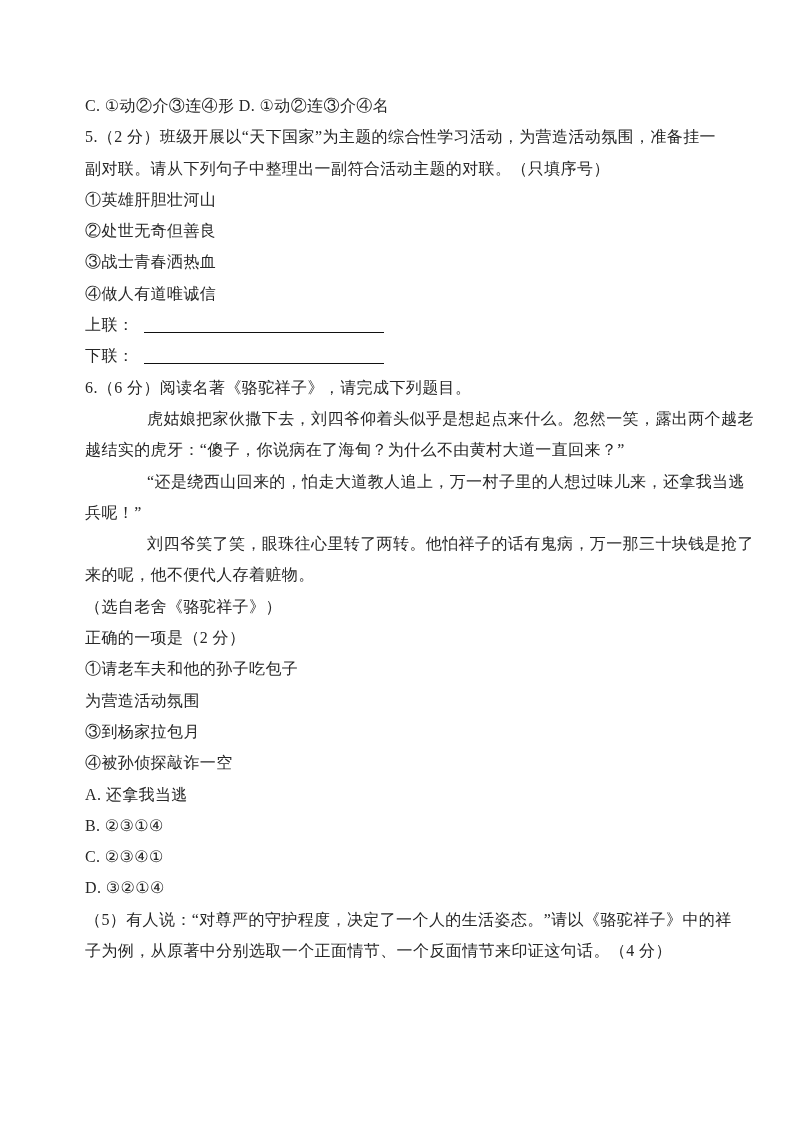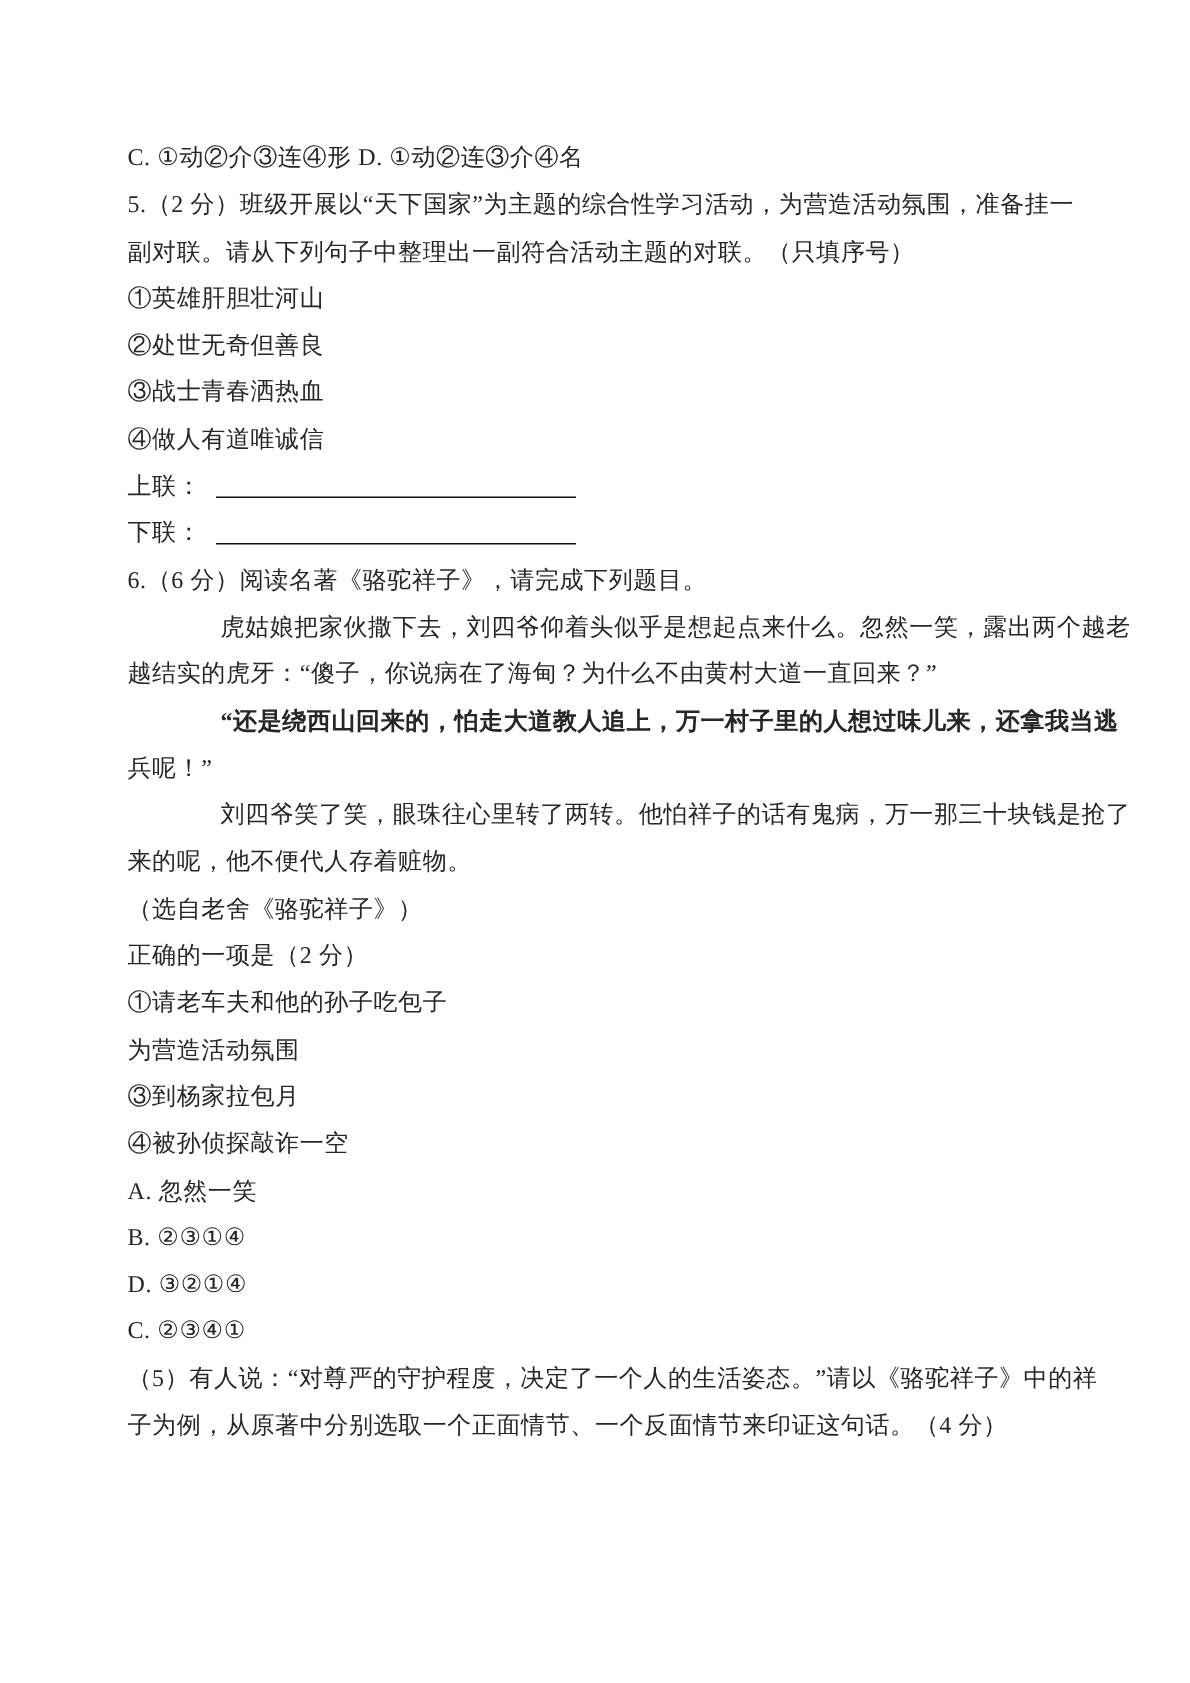--- a/index.html
+++ b/index.html
@@ -50,30 +50,30 @@
       <div class="line">副对联。请从下列句子中整理出一副符合活动主题的对联。（只填序号）</div>
       <div class="line">①英雄肝胆壮河山</div>
       <div class="line">②处世无奇但善良</div>
       <div class="line">③战士青春洒热血</div>
       <div class="line">④做人有道唯诚信</div>
       <div class="line"><span class="blank-label">上联：</span><span class="blank-underline" style="width: 240px;"></span></div>
       <div class="line"><span class="blank-label">下联：</span><span class="blank-underline" style="width: 240px;"></span></div>
       <div class="line">6.（6 分）阅读名著《骆驼祥子》，请完成下列题目。</div>
       <div class="line" style="padding-left: 62px;">虎姑娘把家伙撒下去，刘四爷仰着头似乎是想起点来什么。忽然一笑，露出两个越老</div>
       <div class="line">越结实的虎牙：“傻子，你说病在了海甸？为什么不由黄村大道一直回来？”</div>
-      <div class="line" style="padding-left: 62px; font-weight: bold;">“还是绕西山回来的，怕走大道教人追上，万一村子里的人想过味儿来，还拿我当逃</div>
+      <div class="line" style="padding-left: 62px;">“还是绕西山回来的，怕走大道教人追上，万一村子里的人想过味儿来，还拿我当逃</div>
       <div class="line">兵呢！”</div>
       <div class="line" style="padding-left: 62px; text-align: center;">刘四爷笑了笑，眼珠往心里转了两转。他怕祥子的话有鬼病，万一那三十块钱是抢了</div>
       <div class="line">来的呢，他不便代人存着赃物。</div>
       <div class="line">（选自老舍《骆驼祥子》）</div>
       <div class="line">正确的一项是（2 分）</div>
       <div class="line">①请老车夫和他的孙子吃包子</div>
       <div class="line">为营造活动氛围</div>
       <div class="line">③到杨家拉包月</div>
       <div class="line">④被孙侦探敲诈一空</div>
-      <div class="line">A. 忽然一笑</div>
+      <div class="line">A. 还拿我当逃</div>
       <div class="line">B. ②③①④</div>
+      <div class="line">C. ②③④①</div>
       <div class="line">D. ③②①④</div>
-      <div class="line">C. ②③④①</div>
       <div class="line">（5）有人说：“对尊严的守护程度，决定了一个人的生活姿态。”请以《骆驼祥子》中的祥</div>
       <div class="line">子为例，从原著中分别选取一个正面情节、一个反面情节来印证这句话。（4 分）</div>
     </div>
 </div>
 
 </body></html>

